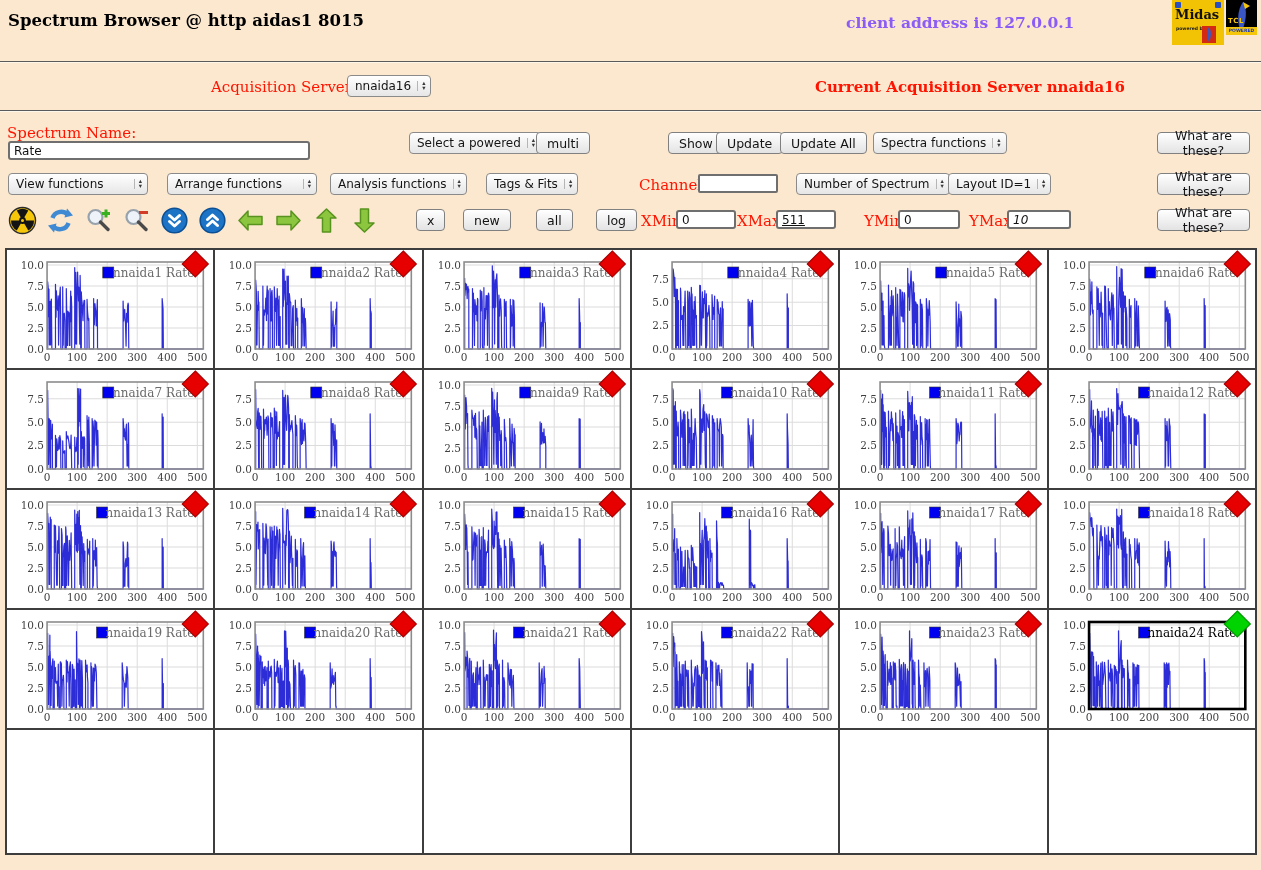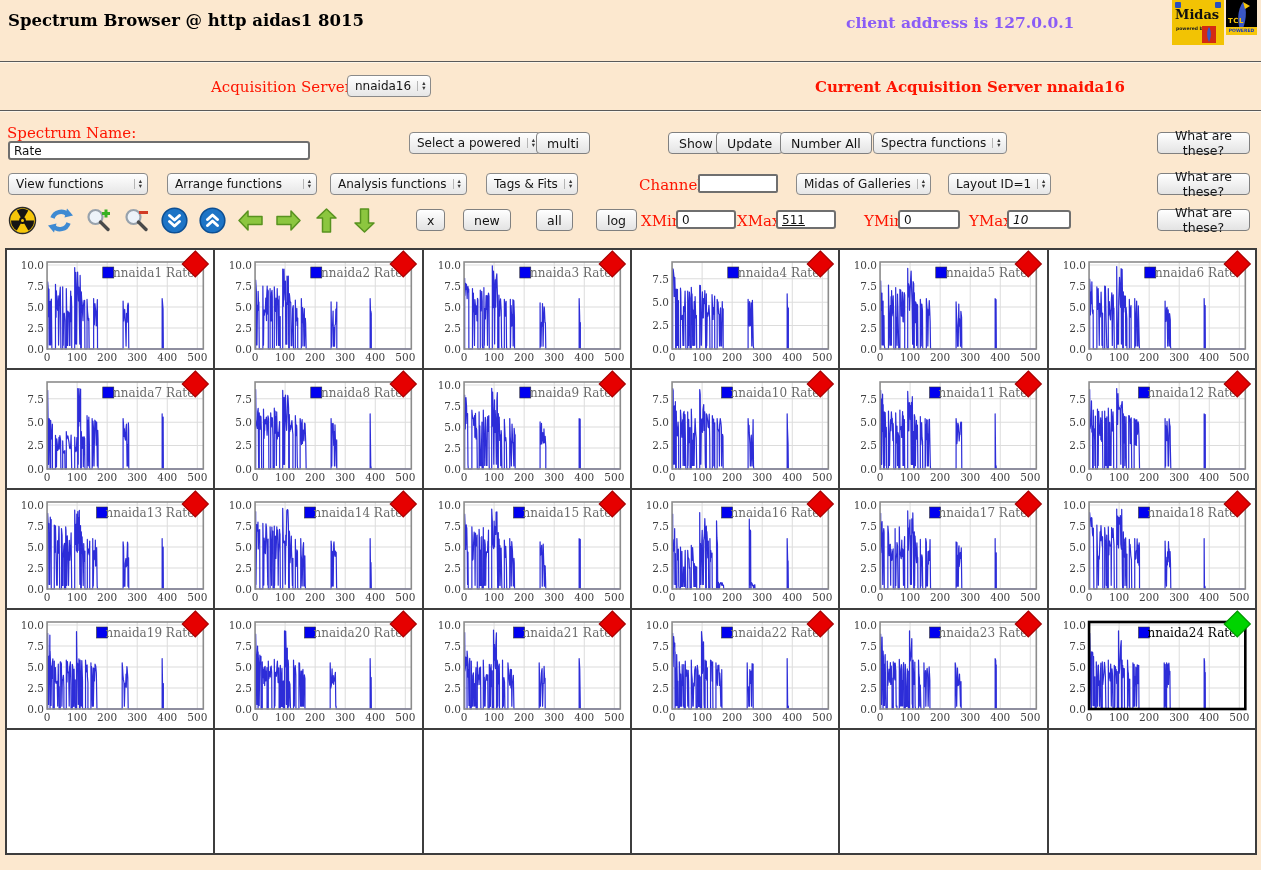--- a/index.html
+++ b/index.html
@@ -101,21 +101,21 @@
 <div class="sel" style="left:409px;top:132px;min-width:113px">
   <span>Select a powered</span>
   <span class="arr">
       <span>▴</span>
       <span>▾</span>
     </span>
 </div>
 <button class="btn" style="left:536px;top:132px">multi</button>
 <button class="btn" style="left:668px;top:132px">Show</button>
 <button class="btn" style="left:716px;top:132px">Update</button>
-<button class="btn" style="left:780px;top:132px">Number All</button>
+<button class="btn" style="left:780px;top:132px">Update All</button>
 <div class="sel" style="left:873px;top:132px;min-width:104px">
   <span>Spectra functions</span>
   <span class="arr">
       <span>▴</span>
       <span>▾</span>
     </span>
 </div>
 <button class="btn" style="left:1157px;top:132px;width:93px;justify-content:center">What are these?</button>
 
 <div class="sel" style="left:8px;top:173px;min-width:140px">
@@ -142,21 +142,21 @@
 <div class="sel" style="left:486px;top:173px;min-width:79px">
   <span>Tags &amp; Fits</span>
   <span class="arr">
       <span>▴</span>
       <span>▾</span>
     </span>
 </div>
 <div class="rlab" style="left:639px;top:176px">Channel:</div>
 <input class="inp" style="left: 698px; top: 174px; width: 68px; border-radius: 2px;" value="">
 <div class="sel" style="left:796px;top:173px;min-width:128px">
-  <span>Midas of Galleries</span>
+  <span>Number of Spectrum</span>
   <span class="arr">
       <span>▴</span>
       <span>▾</span>
     </span>
 </div>
 <div class="sel" style="left:948px;top:173px;min-width:75px">
   <span>Layout ID=1</span>
   <span class="arr">
       <span>▴</span>
       <span>▾</span>

